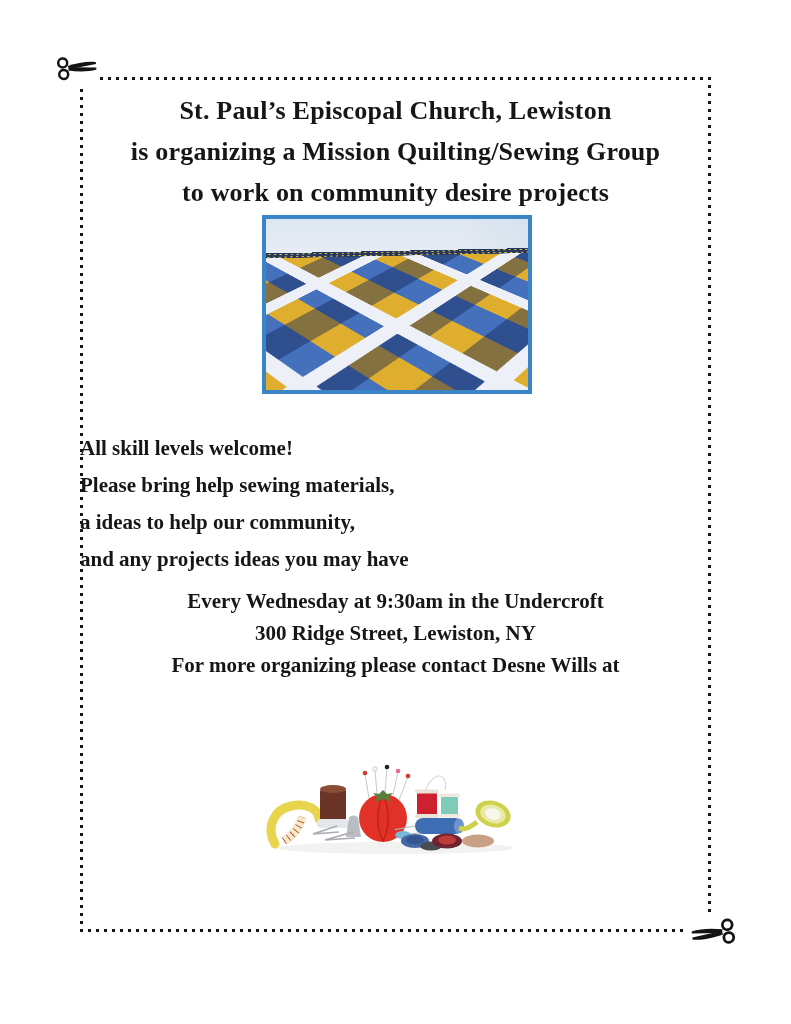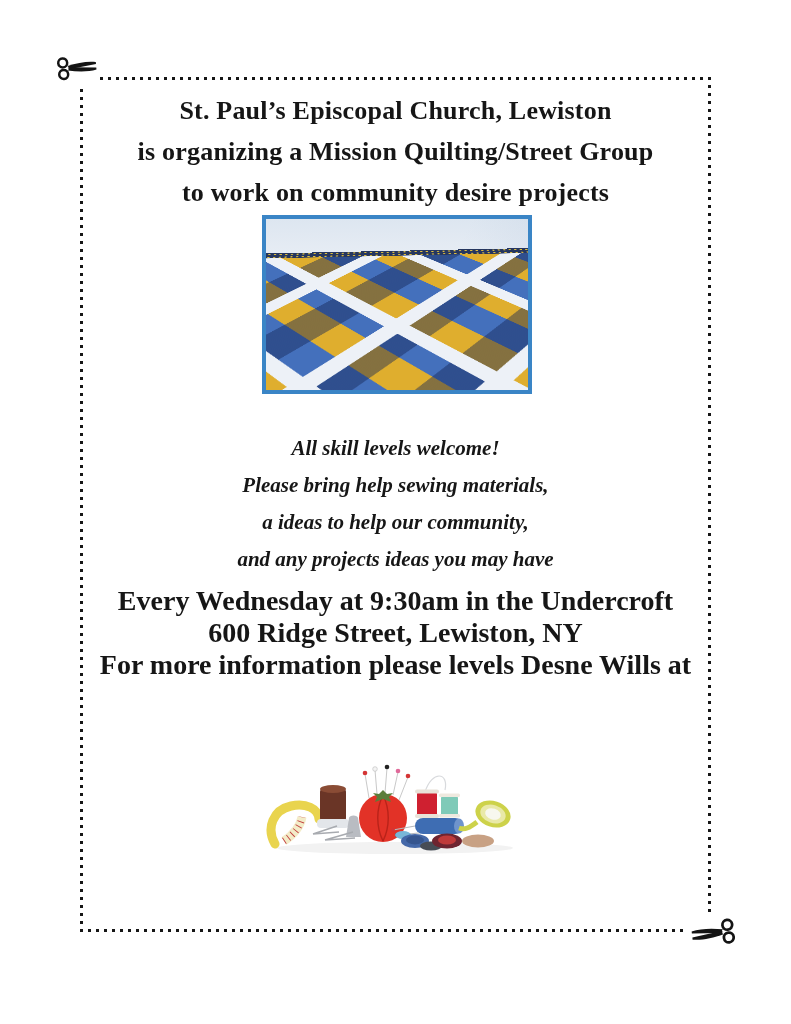--- a/index.html
+++ b/index.html
@@ -18,24 +18,24 @@
     background:repeating-linear-gradient(180deg,#161616 0 2.6px,transparent 2.6px 8px);}
   .edge.right{right:0;top:0;bottom:16px;width:3px;
     background:repeating-linear-gradient(180deg,#161616 0 2.6px,transparent 2.6px 8px);}
   
   .scissors{position:absolute;}
   .scissors.tl{left:56px;top:54px;width:42px;height:27px;transform:rotate(-5deg);}
   .scissors.br{left:690px;top:918px;width:46px;height:30px;transform:scaleX(-1) rotate(7deg);}
   
   .title{position:absolute;left:80px;width:631px;top:90px;text-align:center;
     font-weight:bold;font-size:26px;line-height:41px;letter-spacing:0.2px;}
-  .welcome{position:absolute;left:80px;width:631px;top:430px;text-align:center;
-    font-weight:bold;font-size:21px;line-height:37px;font-style:italic;}
+  .welcome{position:absolute;left:80px;width:631px;top:430px;text-align:left;
+    font-weight:bold;font-size:21px;line-height:37px;}
   .details{position:absolute;left:80px;width:631px;top:585px;text-align:center;
-    font-weight:bold;font-size:28px;line-height:32px;}
+    font-weight:bold;font-size:21px;line-height:32px;}
   
   .photo{position:absolute;left:262px;top:215px;width:270px;height:179px;margin:0;
     box-sizing:border-box;border:4px solid #3a85c6;overflow:hidden;background:#eef2f7;}
   .snow{position:absolute;inset:0;
     background:
       linear-gradient(115deg,rgba(255,255,255,0) 0 60%,rgba(190,205,225,.45) 100%),
       linear-gradient(180deg,#dde6f0 0%,#edf1f7 35%,#f9fbfd 70%,#eef1f6 100%);}
   .quilt-outer{position:absolute;left:50%;top:64%;width:380px;height:330px;
     transform:translate(-50%,-50%) perspective(520px) rotateX(54deg) rotateZ(-2.5deg);
     padding:13px;box-sizing:border-box;border-radius:12px;
@@ -76,42 +76,42 @@
       <circle cx="8" cy="8.5" r="5"></circle>
       <circle cx="8" cy="21.5" r="5"></circle>
     </g>
     <path d="M13 12.5 C 24 10, 36 8.8, 45 10.8 L45 13 L16 16 Z" fill="#141414"></path>
     <path d="M13 17.5 C 24 20, 36 21.2, 45 19.2 L45 17 L16 14 Z" fill="#141414"></path>
     <circle cx="15.5" cy="15" r="1.8" fill="#141414"></circle>
   </svg>
 
   <header class="title">
     <div class="title-line">St. Paul’s Episcopal Church, Lewiston</div>
-    <div class="title-line">is organizing a Mission Quilting/Street Group</div>
+    <div class="title-line">is organizing a Mission Quilting/Sewing Group</div>
     <div class="title-line">to work on community desire projects</div>
   </header>
 
   <figure class="photo">
     <div class="snow"></div>
     <div class="quilt-outer">
       <div class="quilt-inner"></div>
     </div>
   </figure>
 
   <section class="welcome">
     <div>All skill levels welcome!</div>
     <div>Please bring help sewing materials,</div>
     <div>a ideas to help our community,</div>
     <div>and any projects ideas you may have</div>
   </section>
 
   <section class="details">
     <div>Every Wednesday at 9:30am in the Undercroft</div>
-    <div>600 Ridge Street, Lewiston, NY</div>
-    <div>For more information please levels Desne Wills at</div>
+    <div>300 Ridge Street, Lewiston, NY</div>
+    <div>For more organizing please contact Desne Wills at</div>
   </section>
 
   <svg class="notions" viewBox="0 0 260 95" aria-hidden="true">
     <ellipse cx="130" cy="86" rx="118" ry="6" fill="#f2f2f2"></ellipse>
 
     <g>
       <path d="M10 82 C 1 66, 8 48, 26 44 C 41 41, 53 46, 54 57" fill="none" stroke="#e9d44e" stroke-width="9" stroke-linecap="round"></path>
       <path d="M19 79 C 28 73, 35 66, 37 55" fill="none" stroke="#f3ecc8" stroke-width="9"></path>
       <path d="M19 79 C 28 73, 35 66, 37 55" fill="none" stroke="#c24040" stroke-width="7" stroke-dasharray="0.9 4.2"></path>
     </g>

